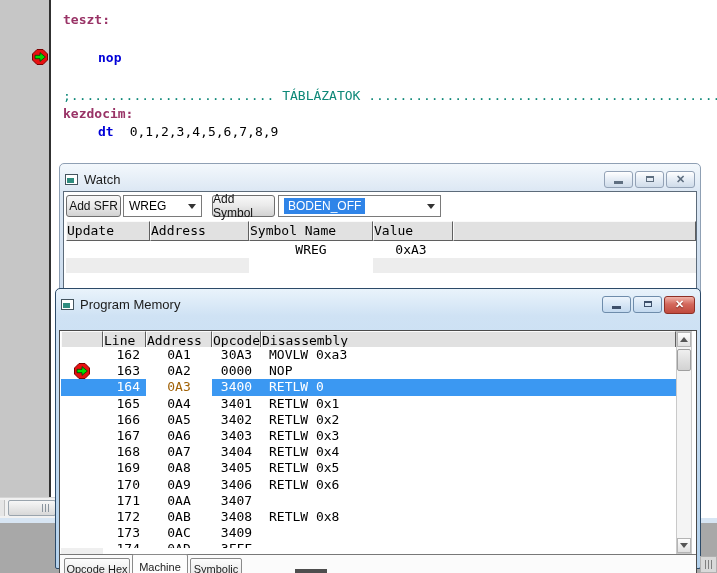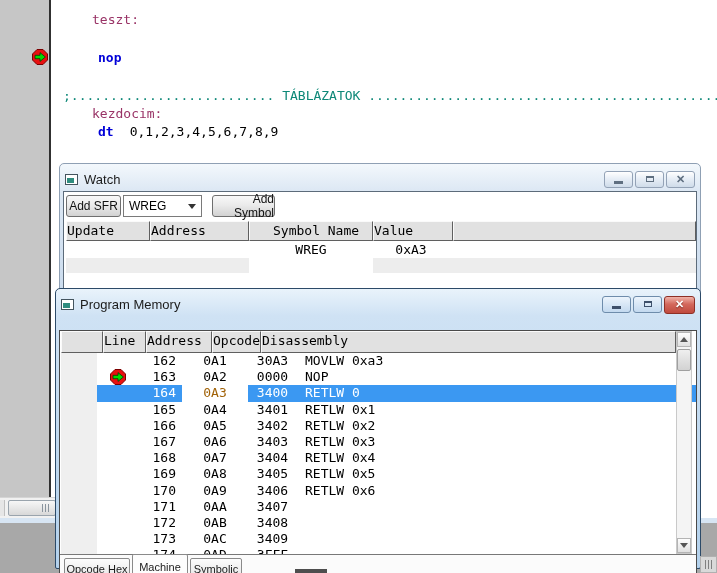--- a/index.html
+++ b/index.html
@@ -7,21 +7,21 @@
           font-family:"Liberation Sans",sans-serif;}
 
   
   .ed-white{position:absolute;left:0;top:0;width:717px;height:497px;background:#fff;}
   .ed-gutter{position:absolute;left:0;top:0;width:51px;height:497px;background:#c6c6c6;
              border-right:2px solid #303030;box-sizing:border-box;}
   .bp-holder{position:absolute;width:16px;height:16px;}
   .ed-bp{left:32px;top:49px;}
   .code-line{position:absolute;font:13px/16px "DejaVu Sans Mono",monospace;white-space:pre;color:#000;}
   .kw{color:var(--kw);font-weight:bold;}
-  .lbl{color:var(--label);font-weight:normal;margin-left:29px;}
+  .lbl{color:var(--label);font-weight:bold;}
   .opnd{color:var(--label);font-weight:bold;margin-left:8px;}
   .cmt{color:var(--comment);}
   .args{color:#000;margin-left:16px;}
 
   .ed-hscroll{position:absolute;left:0;top:497px;width:56px;height:21px;background:#f1f1f1;
               border-top:1px solid #d5d5d5;box-sizing:border-box;overflow:hidden;}
   .ed-hbtn{position:absolute;left:0;top:2px;width:4px;height:16px;background:#e6e6e6;border-right:1px solid #c0c0c0;}
   .ed-hthumb{position:absolute;left:8px;top:2px;width:48px;height:16px;border:1px solid #9aa4ad;border-radius:2px;
              background:linear-gradient(#f7f7f7,#d8d8d8);display:flex;align-items:center;justify-content:flex-end;
              gap:2px;box-sizing:border-box;padding-right:6px;}
@@ -63,36 +63,36 @@
   .pm-win .glyph-restore{border:1px solid #3e506a;border-top:2px solid #3e506a;}
   .tbtn-close-red{width:31px;height:18px;border:1px solid #8e3026 !important;
                   background:linear-gradient(#f0b3a9,#d3685c 45%,#c04a3e) !important;}
   .tbtn-close-red .glyph-close{color:#fff;text-shadow:0 1px 1px #7a2018;}
 
   
   .watch-content{position:relative;height:98px;background:#fff;border:1px solid #5c6b7a;box-sizing:border-box;overflow:hidden;}
   .w-toolbar{position:relative;height:29px;background:#fff;}
   .ui-btn{position:absolute;top:3px;height:22px;border:1px solid #6f6f6f;border-radius:3px;box-sizing:border-box;
           background:linear-gradient(#f8f8f8,#ebebeb 45%,#d2d2d2);font-size:12px;color:#111;
-          display:flex;align-items:center;justify-content:center;text-align:right;}
+          display:flex;align-items:center;justify-content:center;}
   .combo{position:absolute;top:3px;height:22px;background:#fff;border:1px solid #7a7a7a;box-sizing:border-box;
          display:flex;align-items:center;font-size:12px;color:#000;padding-left:5px;}
   .combo-arrow{margin-left:auto;margin-right:5px;width:0;height:0;border-left:4px solid transparent;
                border-right:4px solid transparent;border-top:5px solid #333;}
   .combo-sel{background:var(--selhl);color:#fff;padding:1px 4px;}
   .grid-hcell{background:#e1e1e1;border:1px solid;border-color:#fafafa #5f5f5f #5f5f5f #fafafa;box-sizing:border-box;
               font:13px/18px "DejaVu Sans Mono",monospace;text-align:left;color:#000000;overflow:hidden;}
   .w-header{position:absolute;left:2px;top:29px;right:0;height:20px;display:flex;}
   .w-row{position:absolute;left:2px;right:0;display:flex;font:13px/17px "DejaVu Sans Mono",monospace;color:#000;}
   .w-cell{box-sizing:border-box;overflow:hidden;}
 
   
   .pm-content{position:relative;height:248px;background:#fff;border:1px solid #4a4a4a;box-sizing:border-box;overflow:hidden;margin-top:13px;}
   .pm-header{position:absolute;left:1px;top:0;width:615px;height:22px;display:flex;}
-  .pm-rows{position:absolute;left:1px;top:22px;width:615px;height:201px;overflow:hidden;padding-left:36px;}
+  .pm-rows{position:absolute;left:1px;top:16px;width:615px;height:201px;overflow:hidden;}
   .pm-row{display:flex;height:16.2px;font:13px/16.2px "DejaVu Sans Mono",monospace;color:#000;background:#fff;}
   .pm-row.sel{background:var(--selbg);color:var(--seltext);}
   .pm-row.sel .cell-addr{background:#fff;color:#a16207;}
   .pm-cell{box-sizing:border-box;overflow:hidden;flex-shrink:0;}
   .cell-gutter{width:42px;display:flex;align-items:center;justify-content:center;}
   .cell-line{width:43px;text-align:right;padding-right:6px;}
   .cell-addr{width:66px;text-align:center;}
   .cell-op{width:49px;text-align:center;}
   .cell-dis{flex:1;padding-left:8px;text-align:left;}
   .pm-gutter-bg{position:absolute;left:1px;top:22px;width:42px;height:201px;background:#efefef;}
@@ -169,25 +169,29 @@
       </span>
     </div>
     <div class="watch-content">
       <div class="w-toolbar">
         <div class="ui-btn" style="left:2px;width:55px;">Add SFR</div>
         <div class="combo" style="left:59px;width:79px;">
           <span>WREG</span>
           <span class="combo-arrow"></span>
         </div>
         <div class="ui-btn" style="left:148px;width:63px;">Add Symbol</div>
+        <div class="combo" style="left:214px;width:163px;">
+          <span class="combo-sel">BODEN_OFF</span>
+          <span class="combo-arrow"></span>
+        </div>
       </div>
       <div class="w-header" id="watch-header">
           <div class="grid-hcell" style="width: 84px;">Update</div>
           <div class="grid-hcell" style="width: 99px;">Address</div>
-          <div class="grid-hcell" style="width: 124px; padding-left: 23px;">Symbol Name</div>
+          <div class="grid-hcell" style="width: 124px;">Symbol Name</div>
           <div class="grid-hcell" style="width: 80px;">Value</div>
           <div class="grid-hcell" style="flex: 1 1 0%;"></div>
         </div>
       <div class="w-row" style="top:49px;height:17px;">
         <div class="w-cell" style="width:84px;"></div>
         <div class="w-cell" style="width:99px;"></div>
         <div class="w-cell" style="width:124px;text-align:center;">WREG</div>
         <div class="w-cell" style="width:80px;text-align:center;padding-right:4px;">0xA3</div>
         <div class="w-cell" style="flex:1;"></div>
       </div>
@@ -301,20 +305,21 @@
             <div class="pm-cell cell-gutter"></div>
             <div class="pm-cell cell-line">171</div>
             <div class="pm-cell cell-addr">0AA</div>
             <div class="pm-cell cell-op">3407</div>
           </div>
           <div class="pm-row">
             <div class="pm-cell cell-gutter"></div>
             <div class="pm-cell cell-line">172</div>
             <div class="pm-cell cell-addr">0AB</div>
             <div class="pm-cell cell-op">3408</div>
+            <div class="pm-cell cell-dis">RETLW 0x8</div>
           </div>
           <div class="pm-row">
             <div class="pm-cell cell-gutter"></div>
             <div class="pm-cell cell-line">173</div>
             <div class="pm-cell cell-addr">0AC</div>
             <div class="pm-cell cell-op">3409</div>
           </div>
           <div class="pm-row">
             <div class="pm-cell cell-gutter"></div>
             <div class="pm-cell cell-line">174</div>

